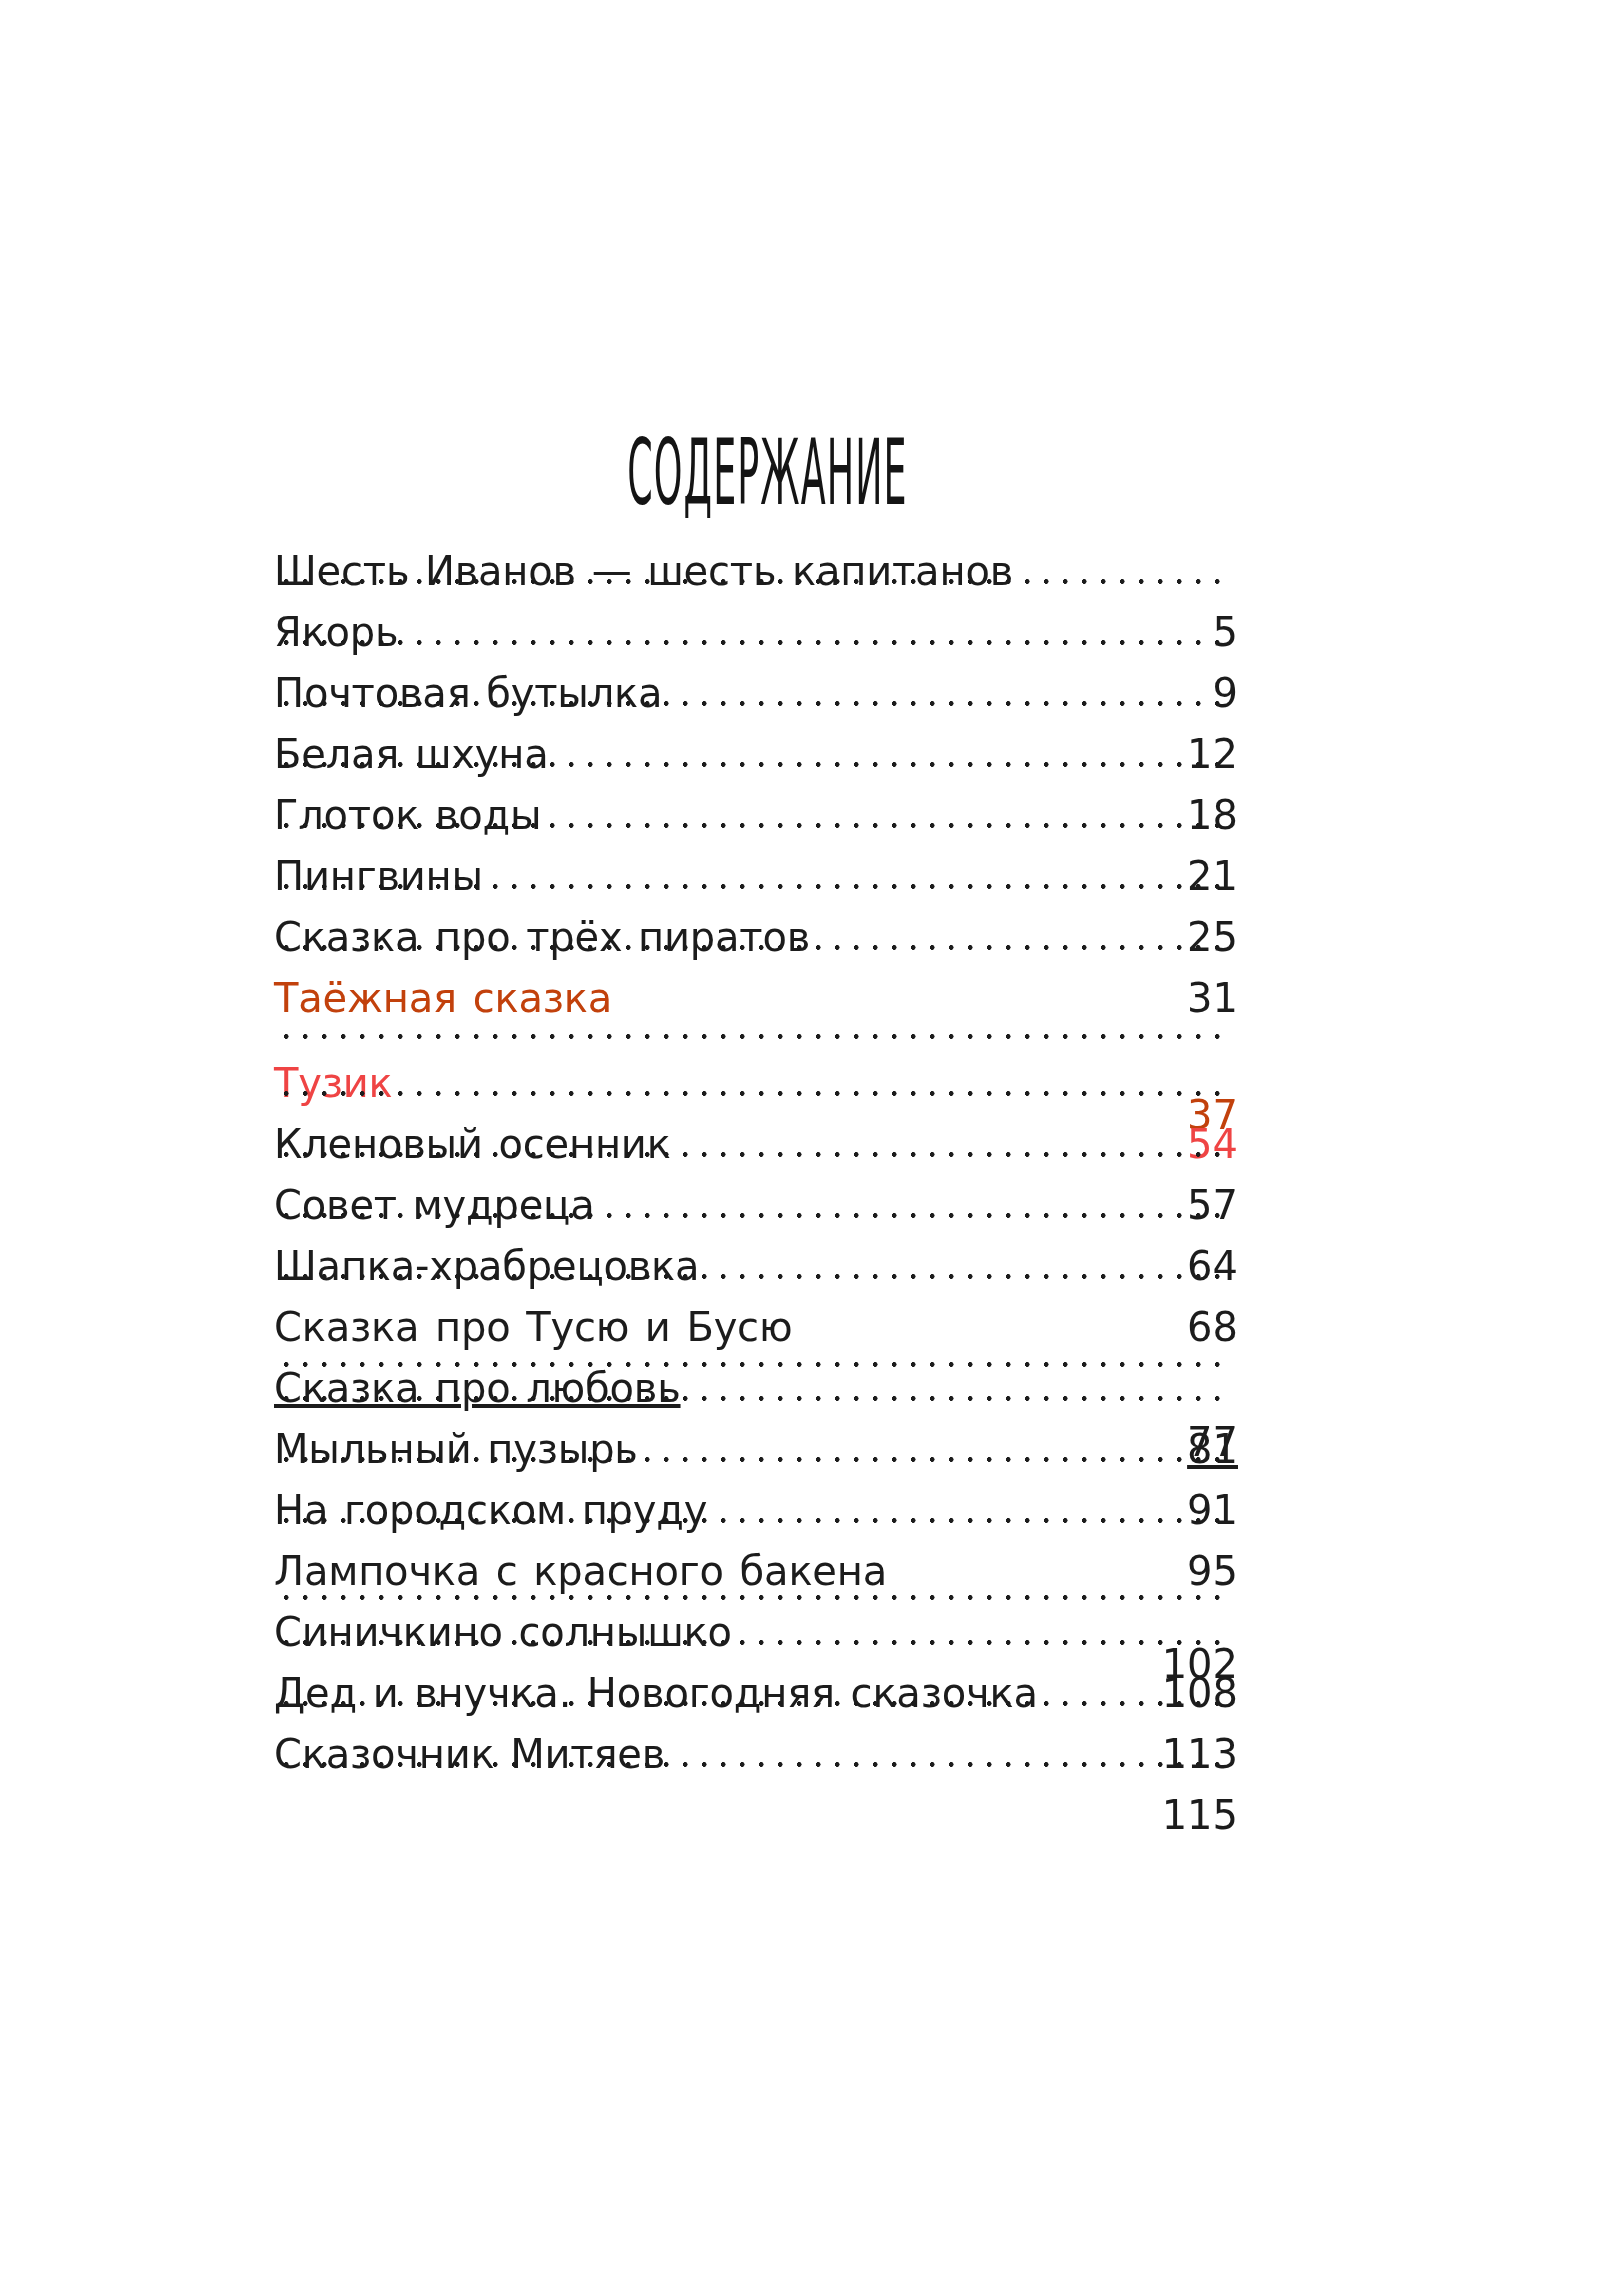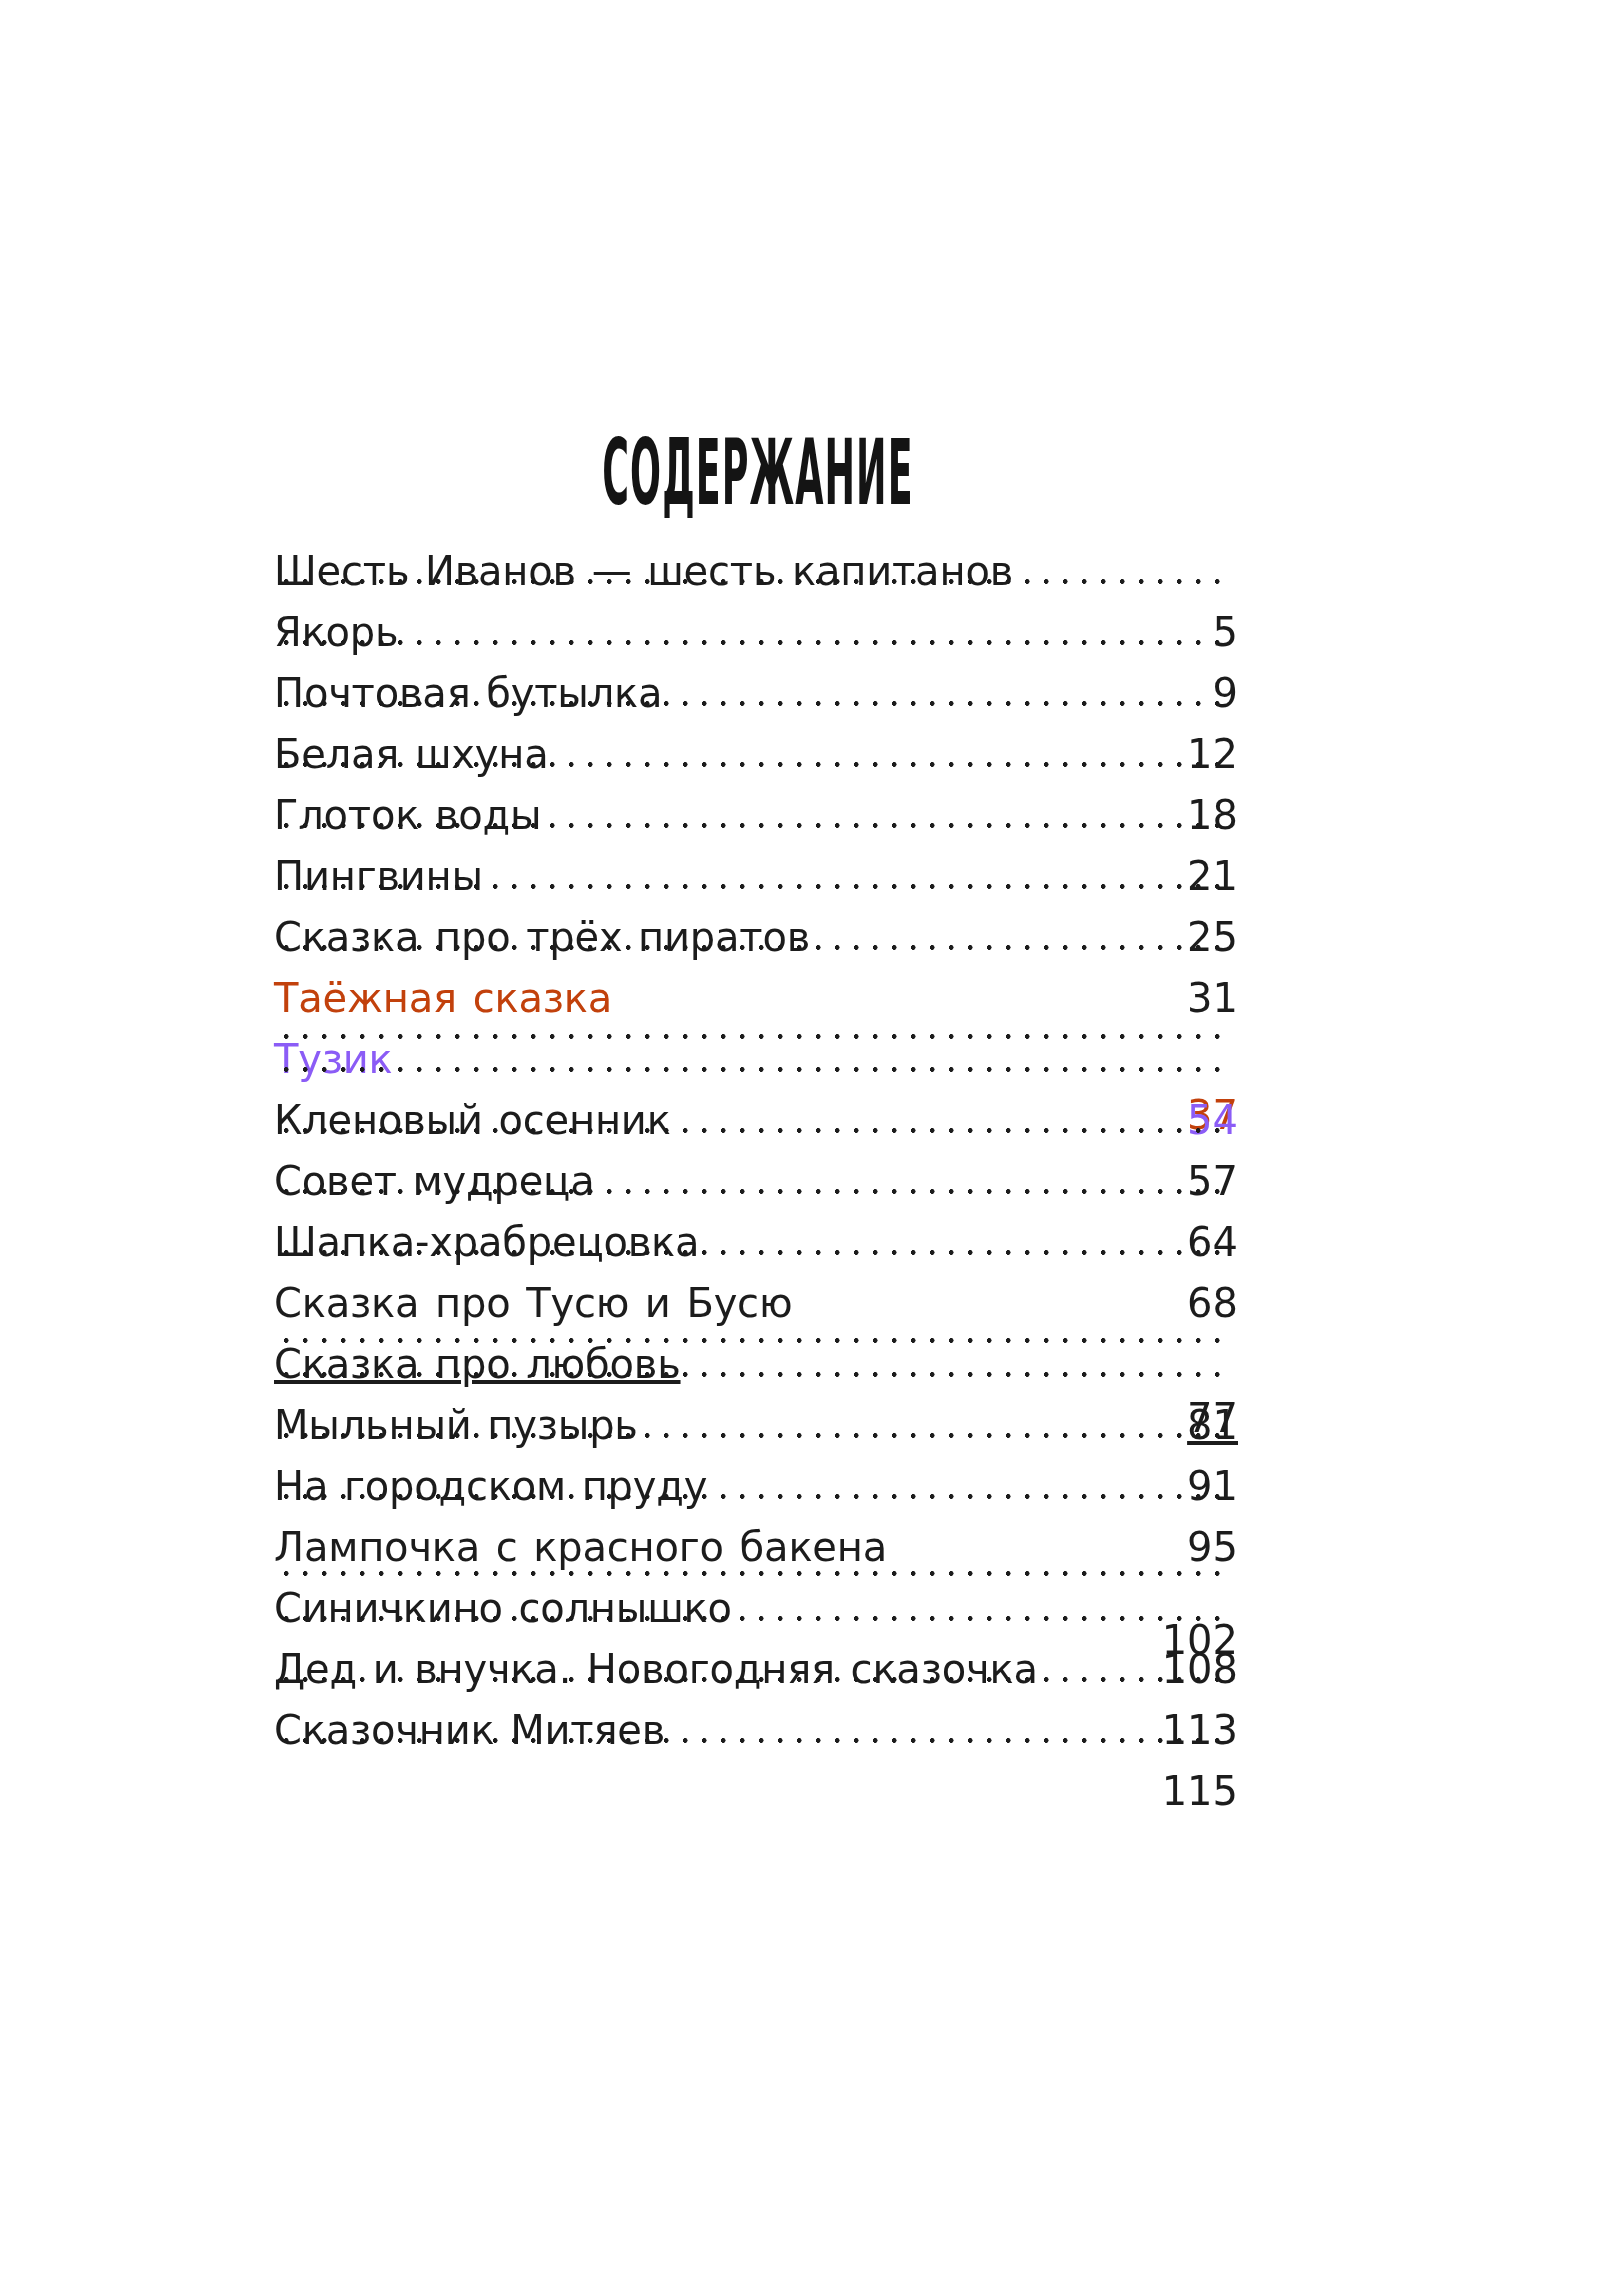--- a/index.html
+++ b/index.html
@@ -11,25 +11,25 @@
     position: relative;
     width: 1597px;
     height: 2295px;
     background: #ffffff;
     overflow: hidden;
     font-family: "DejaVu Sans", sans-serif;
   }
   .toc-title {
     position: absolute;
     top: 374px;
-    left: 276px;
+    left: 285px;
     width: 964px;
     text-align: center;
     font-size: 81px;
-    font-weight: bold;
+    font-weight: normal;
     line-height: 1;
     color: #141414;
     letter-spacing: 2.4px;
     white-space: nowrap;
   }
   .toc-title .squeeze {
     display: inline-block;
     transform: scale(0.45, 1.12);
     transform-origin: center top;
   }
@@ -122,21 +122,21 @@
       <span class="leader"></span>
       <span class="entry-page">31</span>
     </div>
 
     <div class="toc-row" style="color: #c2410c; gap: 28px;">
       <span class="entry-title">Таёжная сказка</span>
       <span class="leader"></span>
       <span class="entry-page">37</span>
     </div>
 
-    <div class="toc-row" style="color: #8b5cf6;">
+    <div class="toc-row" style="color: #ef4444; margin-top: 24px;">
       <span class="entry-title">Тузик</span>
       <span class="leader"></span>
       <span class="entry-page">54</span>
     </div>
 
     <div class="toc-row" style="color: rgb(28, 28, 28);">
       <span class="entry-title">Кленовый осенник</span>
       <span class="leader"></span>
       <span class="entry-page">57</span>
     </div>

